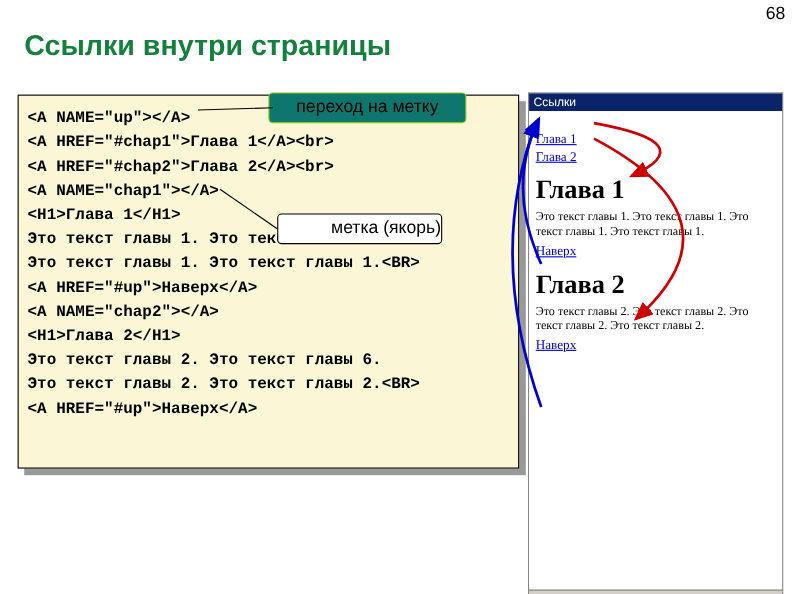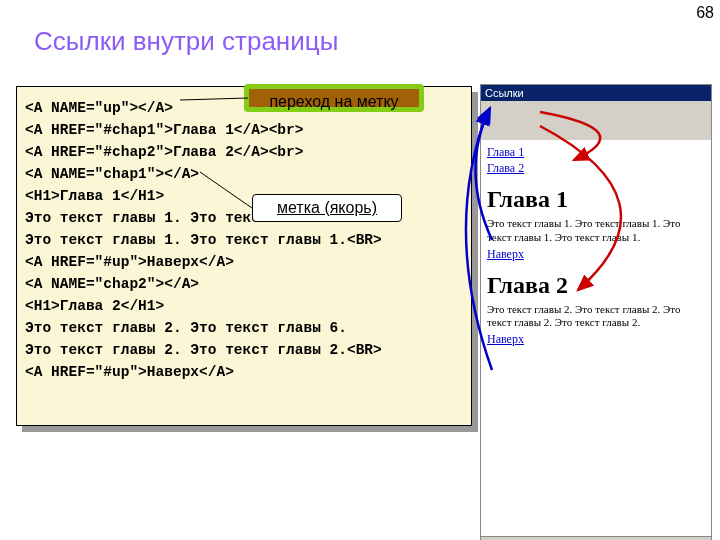--- a/index.html
+++ b/index.html
@@ -16,24 +16,24 @@
   .slide-number {
     position: absolute;
     top: 4px;
     right: 6px;
     font-size: 16px;
     color: #000;
   }
   .title {
     position: absolute;
     top: 26px;
-    left: 34px;
+    left: 22px;
     font-size: 26px;
-    font-weight: normal;
-    color: #8b5cf6;
+    font-weight: bold;
+    color: #15803d;
   }
   .code-outer {
     position: absolute;
     top: 86px;
     left: 16px;
     width: 456px;
     height: 340px;
   }
   .code-shadow {
     position: absolute;
@@ -58,42 +58,41 @@
     color: #000;
     line-height: 1.52;
     white-space: pre-wrap;
   }
   .callout1 {
     position: absolute;
     top: 84px;
     left: 244px;
     width: 180px;
     height: 28px;
-    background: #a16207;
-    border: 5px solid #84cc16;
+    background: #0f766e;
+    border: 1px solid #84cc16;
     border-radius: 4px;
     font-size: 16px;
     text-align: center;
     line-height: 26px;
     z-index: 10;
   }
   .callout2 {
     position: absolute;
     top: 194px;
     left: 252px;
     width: 150px;
     height: 28px;
     background: #fff;
     border: 1px solid #000;
     border-radius: 4px;
     font-size: 16px;
-    text-align: center;
+    text-align: right;
     line-height: 26px;
     z-index: 10;
-    text-decoration: underline;
   }
   .browser {
     position: absolute;
     top: 84px;
     left: 480px;
     width: 232px;
     height: 476px;
     border: 1px solid #888;
     background: #d4d0c8;
     display: flex;
@@ -103,26 +102,25 @@
     background: #0a246a;
     color: #fff;
     font-size: 11px;
     padding: 2px 4px;
     height: 16px;
     line-height: 12px;
   }
   .browser-body {
     background: #fff;
     flex: 1;
-    padding: 4px 6px;
+    padding: 17px 6px;
     font-family: "Times New Roman", serif;
     font-size: 12px;
     color: #000;
     overflow: hidden;
-    margin-top: 39px;
   }
   .browser-body .link {
     color: #0000cc;
     text-decoration: underline;
     display: block;
     margin: 1px 0;
   }
   .browser-body h1 {
     font-size: 24px;
     margin: 10px 0 4px 0;

